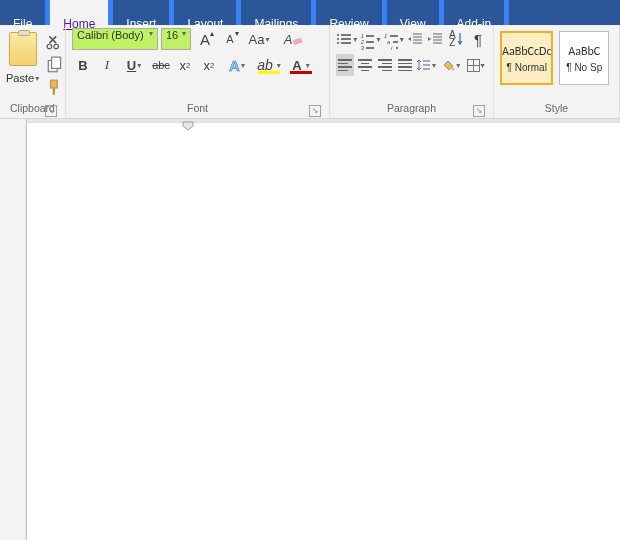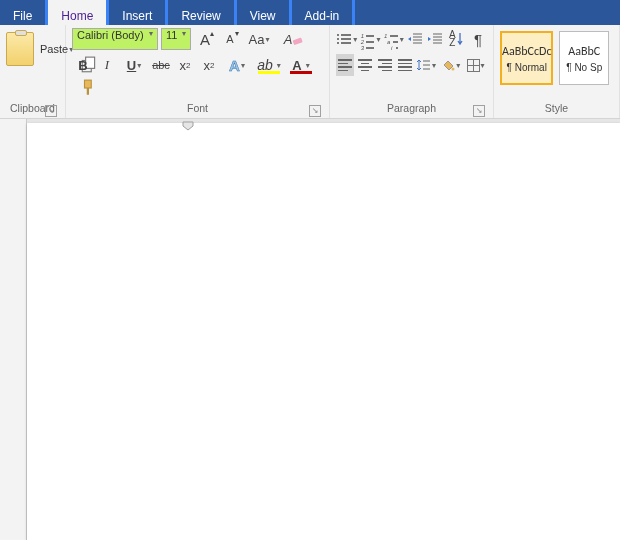--- a/index.html
+++ b/index.html
@@ -1,26 +1,26 @@
 <!DOCTYPE html>
 <html><head>
 <meta charset="utf-8">
 <style>
 *{margin:0;padding:0;box-sizing:border-box;font-family:"Segoe UI",Tahoma,sans-serif;}
 body{width:620px;height:540px;overflow:hidden;background:#fff;}
 .tabbar{height:25px;background:#2b579a;display:flex;color:#fff;font-size:12px;line-height:25px;}
-.tab{padding:4px 13px;cursor:pointer;border-right:3px solid #3b82f6;}
+.tab{padding:12px 13px;cursor:pointer;border-right:5px solid #3b82f6;text-decoration:underline;}
 .tab.active{background:#f3f3f3;color:#4c1d95;}
 .ribbon{height:94px;background:#f3f3f3;border-bottom:1px solid #d4d4d4;display:flex;}
 .group{border-right:1px solid #e1e1e1;display:flex;flex-direction:column;justify-content:space-between;padding:3px 6px 0 6px;position:relative;}
 .group-body{flex:1;display:flex;align-items:flex-start;gap:2px;}
 .group-label{height:16px;font-size:10.5px;color:#666;text-align:center;position:relative;}
 .dlg{position:absolute;right:2px;bottom:1px;width:12px;height:12px;border:1px solid #a0a0a0;font-size:8px;line-height:9px;text-align:center;color:#888;cursor:pointer;}
 
-.clip-col{display:flex;flex-direction:row;align-items:center;gap:6px;padding-top:4px;}
+.clip-col{display:flex;flex-direction:column;align-items:center;gap:6px;padding-top:4px;}
 .clip-icon{width:28px;height:34px;background:linear-gradient(#fce9a8,#f2d16d);border:1px solid #caa84e;border-radius:2px;position:relative;}
 .clip-icon::before{content:"";position:absolute;top:-3px;left:8px;width:10px;height:4px;border:1px solid #caa84e;border-radius:2px;background:#e0e0e0;}
 .clip-side{display:flex;flex-direction:column;gap:3px;margin-left:3px;padding-top:4px;}
 .mini{width:22px;height:20px;border:0;background:transparent;display:flex;align-items:center;justify-content:center;cursor:pointer;font-size:13px;}
 .dd{font-size:8px;color:#666;margin-left:1px;}
 
 .font-top{display:flex;gap:3px;align-items:center;margin-bottom:4px;}
 .combo{height:22px;border:1px solid #ababab;background:#bef264;display:flex;align-items:flex-start;padding:0 4px;font-size:11px;color:#333;}
 .combo-name{width:86px;}
 .combo-size{width:30px;}
@@ -56,20 +56,22 @@
 .bicon::after{content:"";position:absolute;top:0;bottom:0;left:50%;width:1px;background:#777;}
 svg{display:block;}
 </style>
 </head>
 <body>
 
 <div class="tabbar">
   <div class="tab">File</div>
   <div class="tab active">Home</div>
   <div class="tab">Insert</div>
+  <div class="tab">Layout</div>
+  <div class="tab">Mailings</div>
   <div class="tab">Review</div>
   <div class="tab">View</div>
   <div class="tab">Add-in</div>
 </div>
 
 <div class="ribbon">
 
   <div class="group" style="width:66px;">
     <div class="group-body">
       <div class="clip-col">
@@ -108,21 +110,21 @@
   </div>
 
   <div class="group" style="width:264px;">
     <div style="display:flex;flex-direction:column;">
       <div class="font-top">
         <div class="combo combo-name">
           <span>Calibri (Body)</span>
             <span class="arrow">▾</span>
         </div>
         <div class="combo combo-size">
-          <span>11</span>
+          <span>16</span>
             <span class="arrow">▾</span>
         </div>
         <button class="btn">
             <span style="font-size:15px;">A</span>
             <span style="font-size:8px;position:absolute;top:1px;right:2px;">▴</span>
           </button>
         <button class="btn">
             <span style="font-size:11px;">A</span>
             <span style="font-size:8px;position:absolute;top:1px;right:2px;">▾</span>
           </button>

